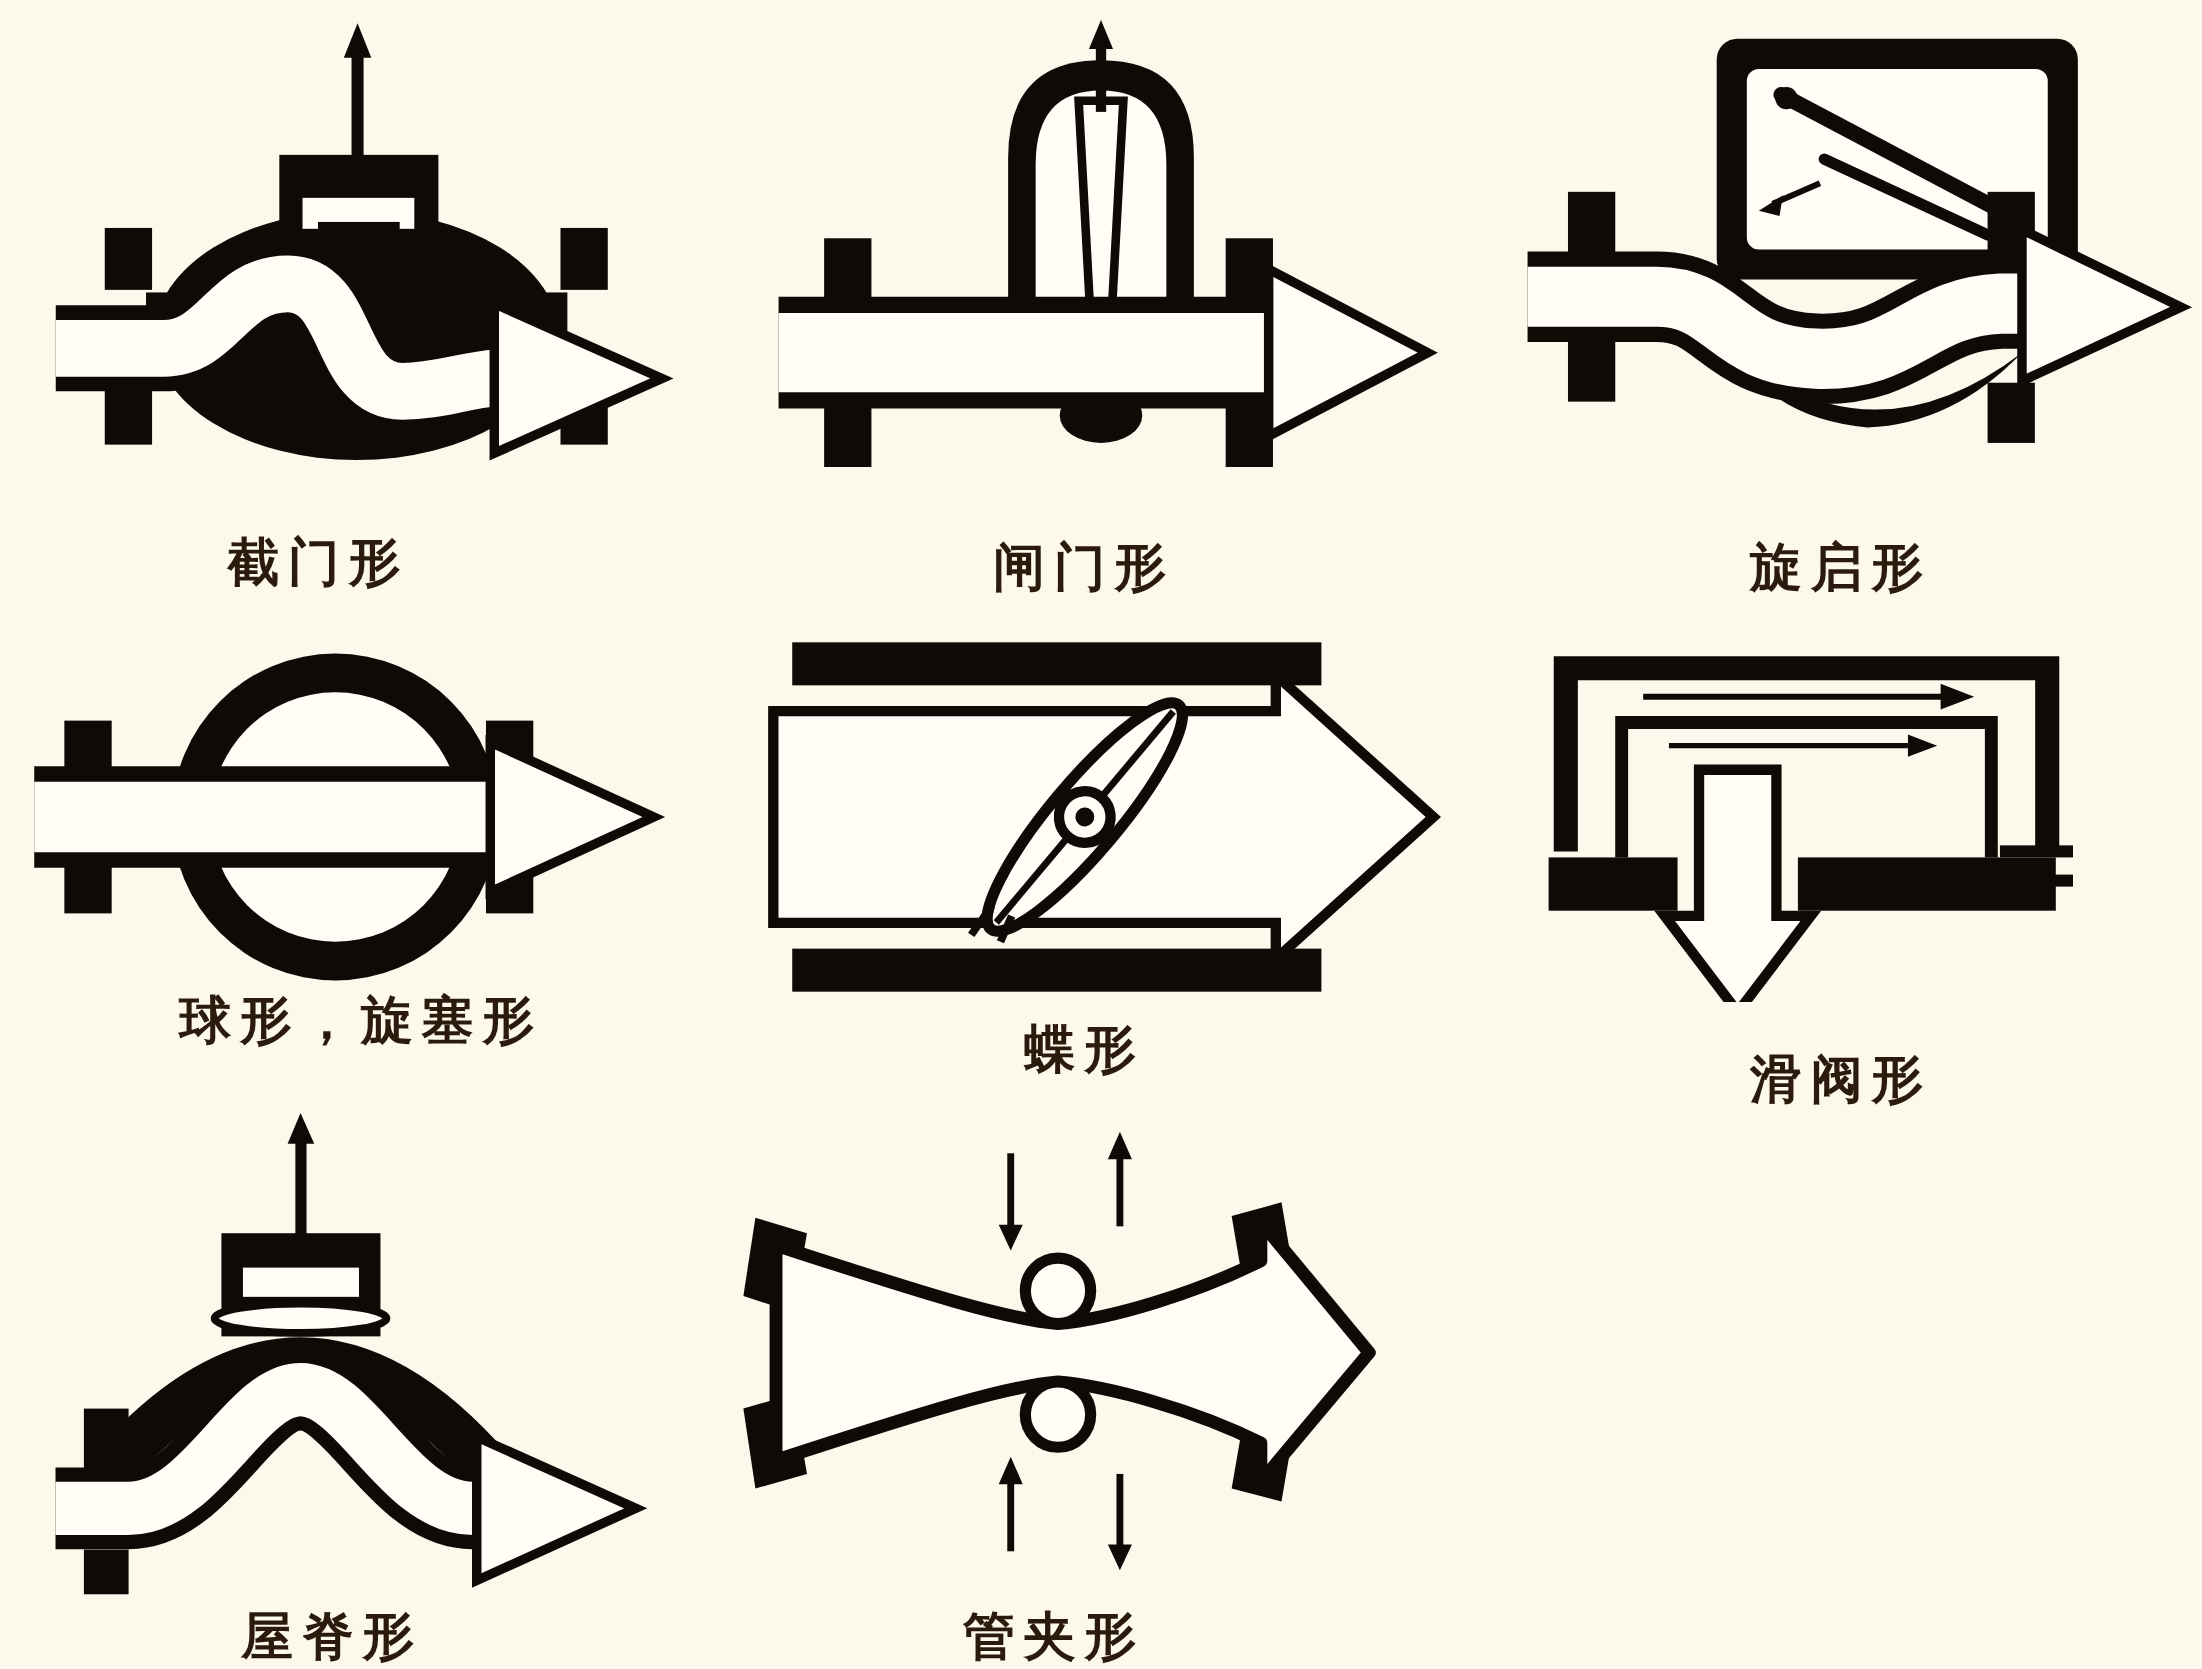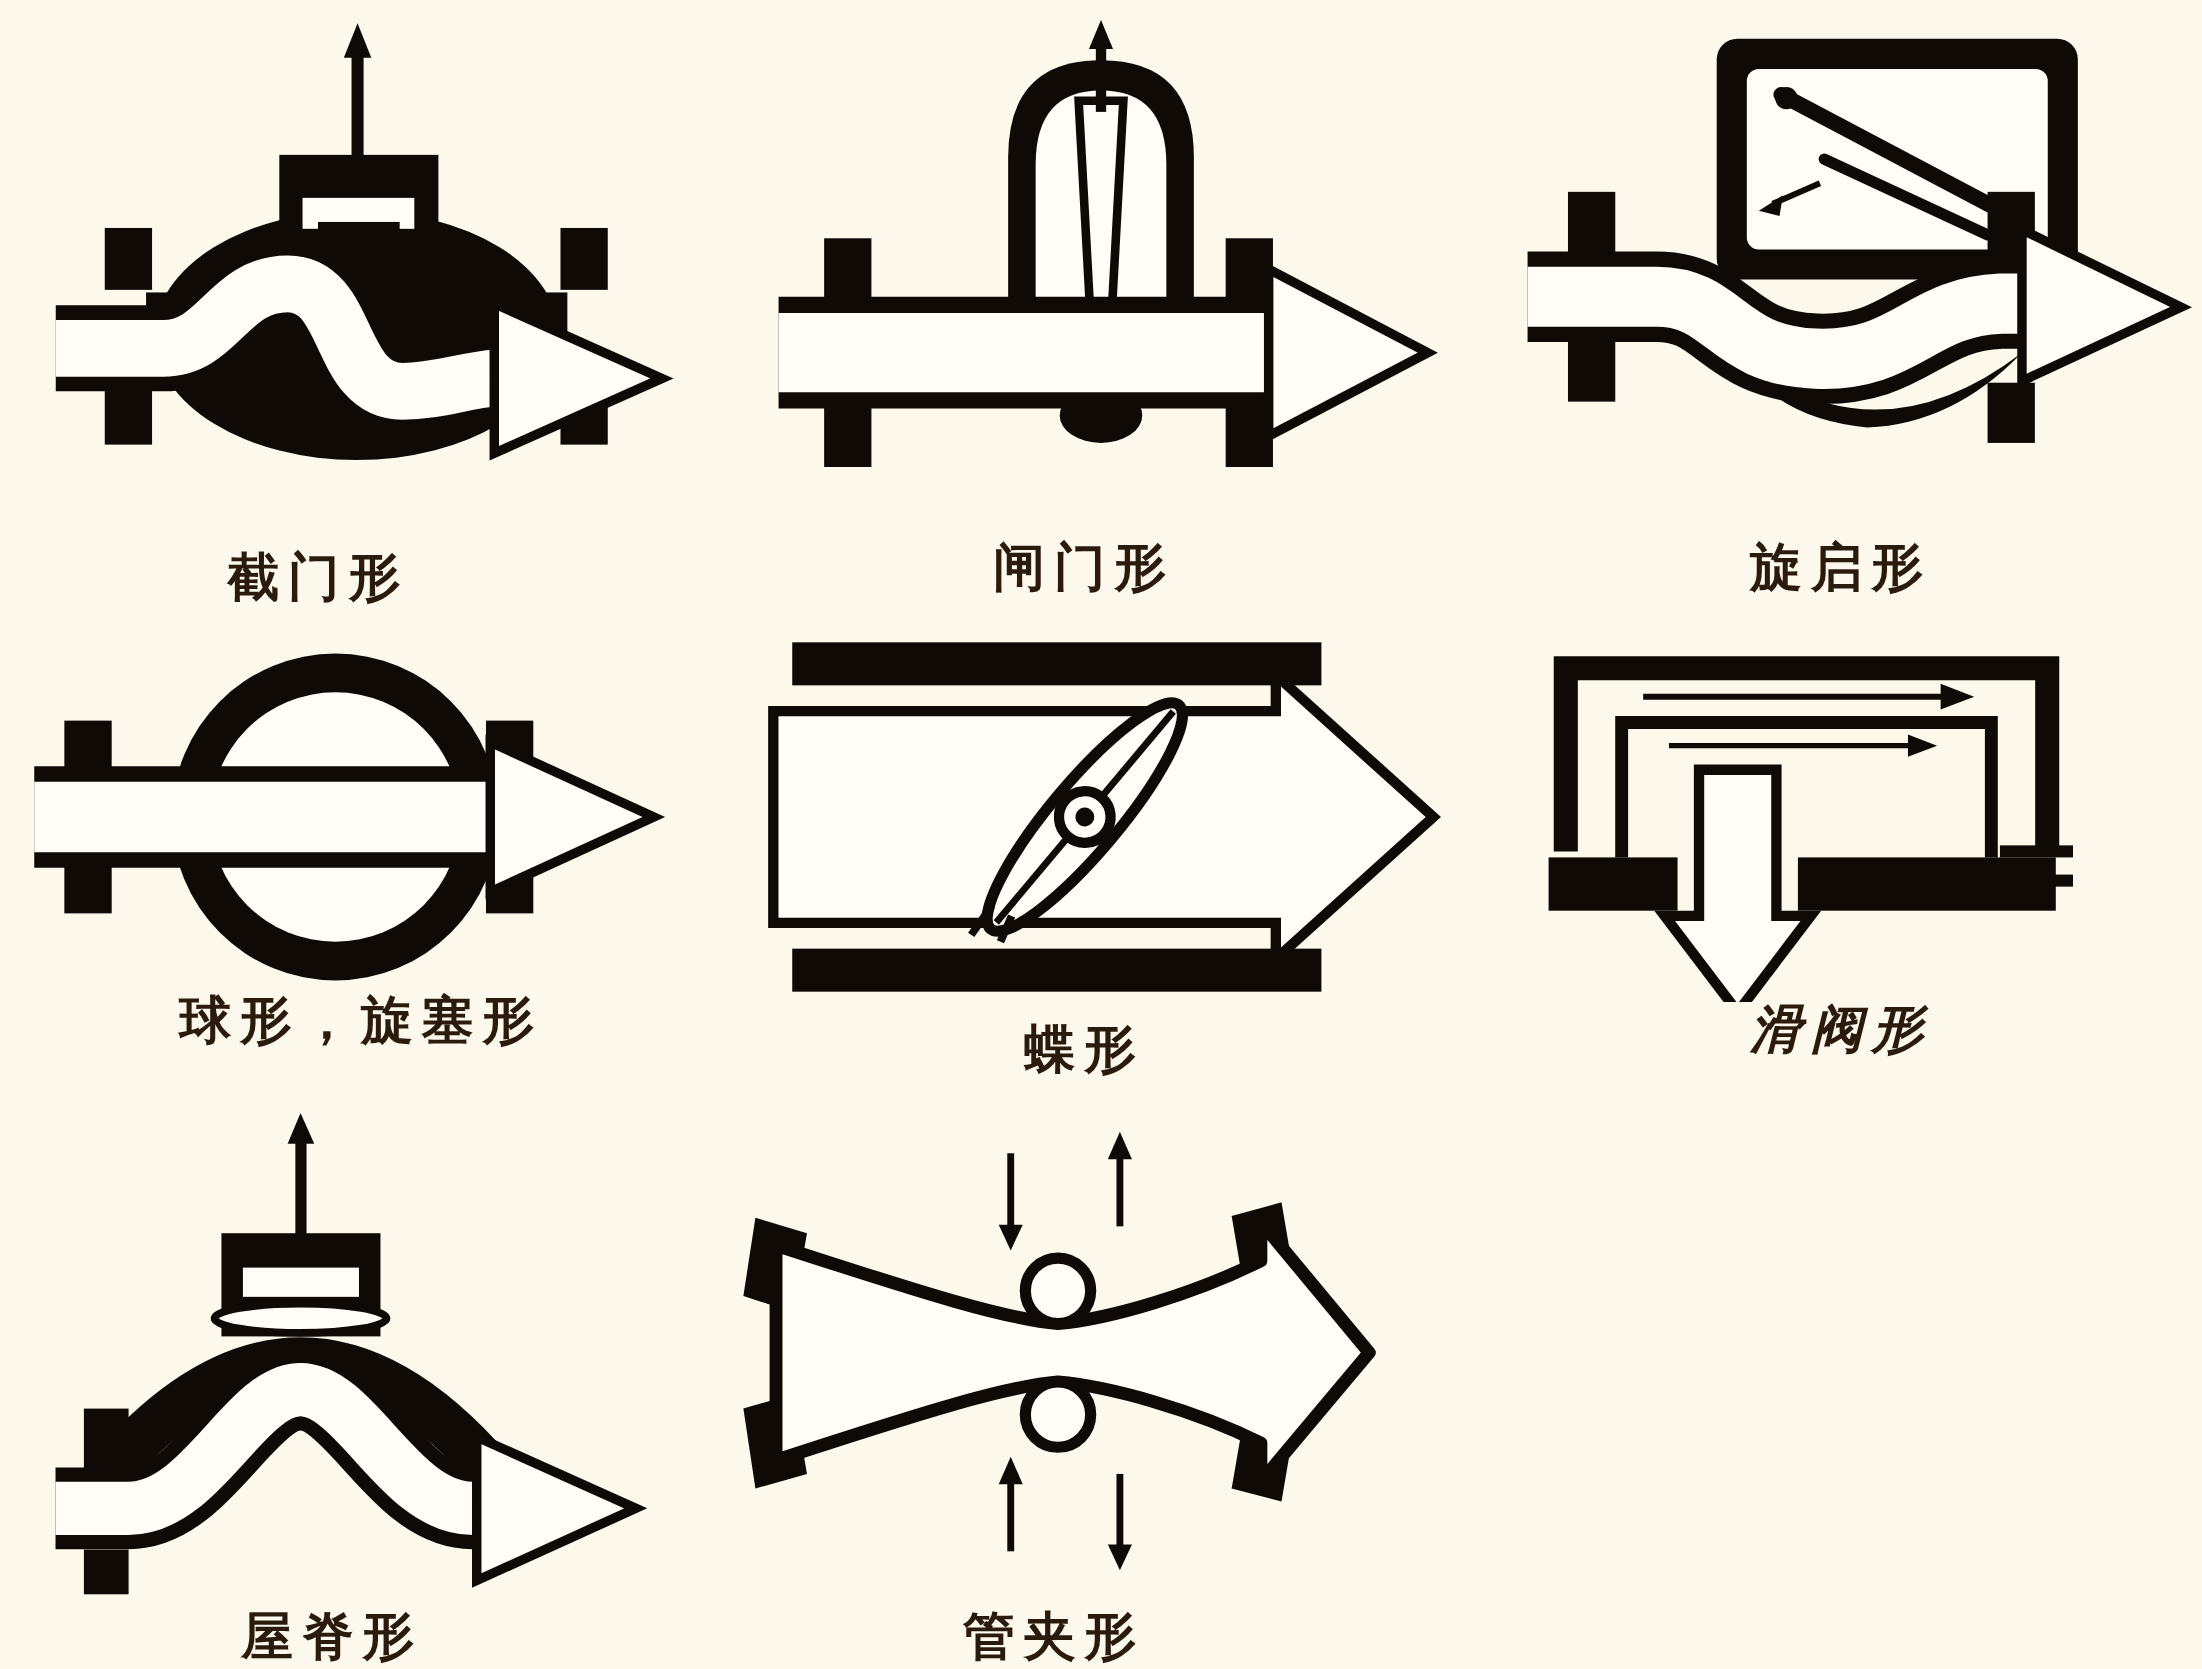--- a/index.html
+++ b/index.html
@@ -96,21 +96,21 @@
       <polygon class="paper" points="600,252 600,428 785,342" stroke="#0f0a06" stroke-width="11"></polygon>
 
       <line x1="320" y1="95" x2="585" y2="235" class="stroke-ink" stroke-width="18" stroke-linecap="round"></line>
       <circle class="ink" cx="326" cy="99" r="13"></circle>
       <line x1="370" y1="170" x2="560" y2="258" class="stroke-ink" stroke-width="13" stroke-linecap="round"></line>
       <line x1="310" y1="222" x2="365" y2="198" class="stroke-ink" stroke-width="7"></line>
       <polygon class="ink" points="294,230 322,212 318,236"></polygon>
     </svg>
   </div>
 
-  <div class="vlabel" style="left:8.6px;top:543px;width:619px;">截门形</div>
+  <div class="vlabel" style="left:8.6px;top:528px;width:619px;">截门形</div>
   <div class="vlabel" style="left:740px;top:533px;width:688px;">闸门形</div>
   <div class="vlabel" style="left:1497px;top:533px;width:688px;">旋启形</div>
 
   <div class="cell" style="left:17px;top:632px;width:654px;height:370px;">
     <svg viewBox="0 0 760 430">
       <circle class="ink" cx="370" cy="215" r="190"></circle>
       <circle class="paper" cx="370" cy="215" r="145"></circle>
 
       <rect class="ink" x="55" y="103" width="55" height="55"></rect>
       <rect class="ink" x="55" y="272" width="55" height="55"></rect>
@@ -157,21 +157,21 @@
 
       <rect class="ink" x="535" y="248" width="85" height="14"></rect>
       <rect class="ink" x="535" y="282" width="85" height="14"></rect>
 
       <polygon class="paper" points="185,160 275,160 275,330 315,330 230,442 145,330 185,330" stroke="#0f0a06" stroke-width="12"></polygon>
     </svg>
   </div>
 
   <div class="vlabel" style="left:17px;top:986px;width:688px;">球形，旋塞形</div>
   <div class="vlabel" style="left:740px;top:1015px;width:688px;">蝶形</div>
-  <div class="vlabel" style="left:1497px;top:995px;width:688px;font-style:italic;">滑阀形</div>
+  <div class="vlabel" style="left:1497px;top:1045px;width:688px;">滑阀形</div>
 
   <div class="cell" style="left:34px;top:1106px;width:619px;height:490px;">
     <svg viewBox="0 0 720 570">
 
       <polygon class="ink" points="310,8 295,44 326,44"></polygon>
       <rect class="ink" x="304" y="32" width="13" height="150"></rect>
 
       <rect class="ink" x="218" y="148" width="185" height="120"></rect>
       <rect class="paper" x="243" y="188" width="135" height="34"></rect>
       <ellipse class="paper" cx="310" cy="247" rx="100" ry="17" stroke="#0f0a06" stroke-width="9"></ellipse>

